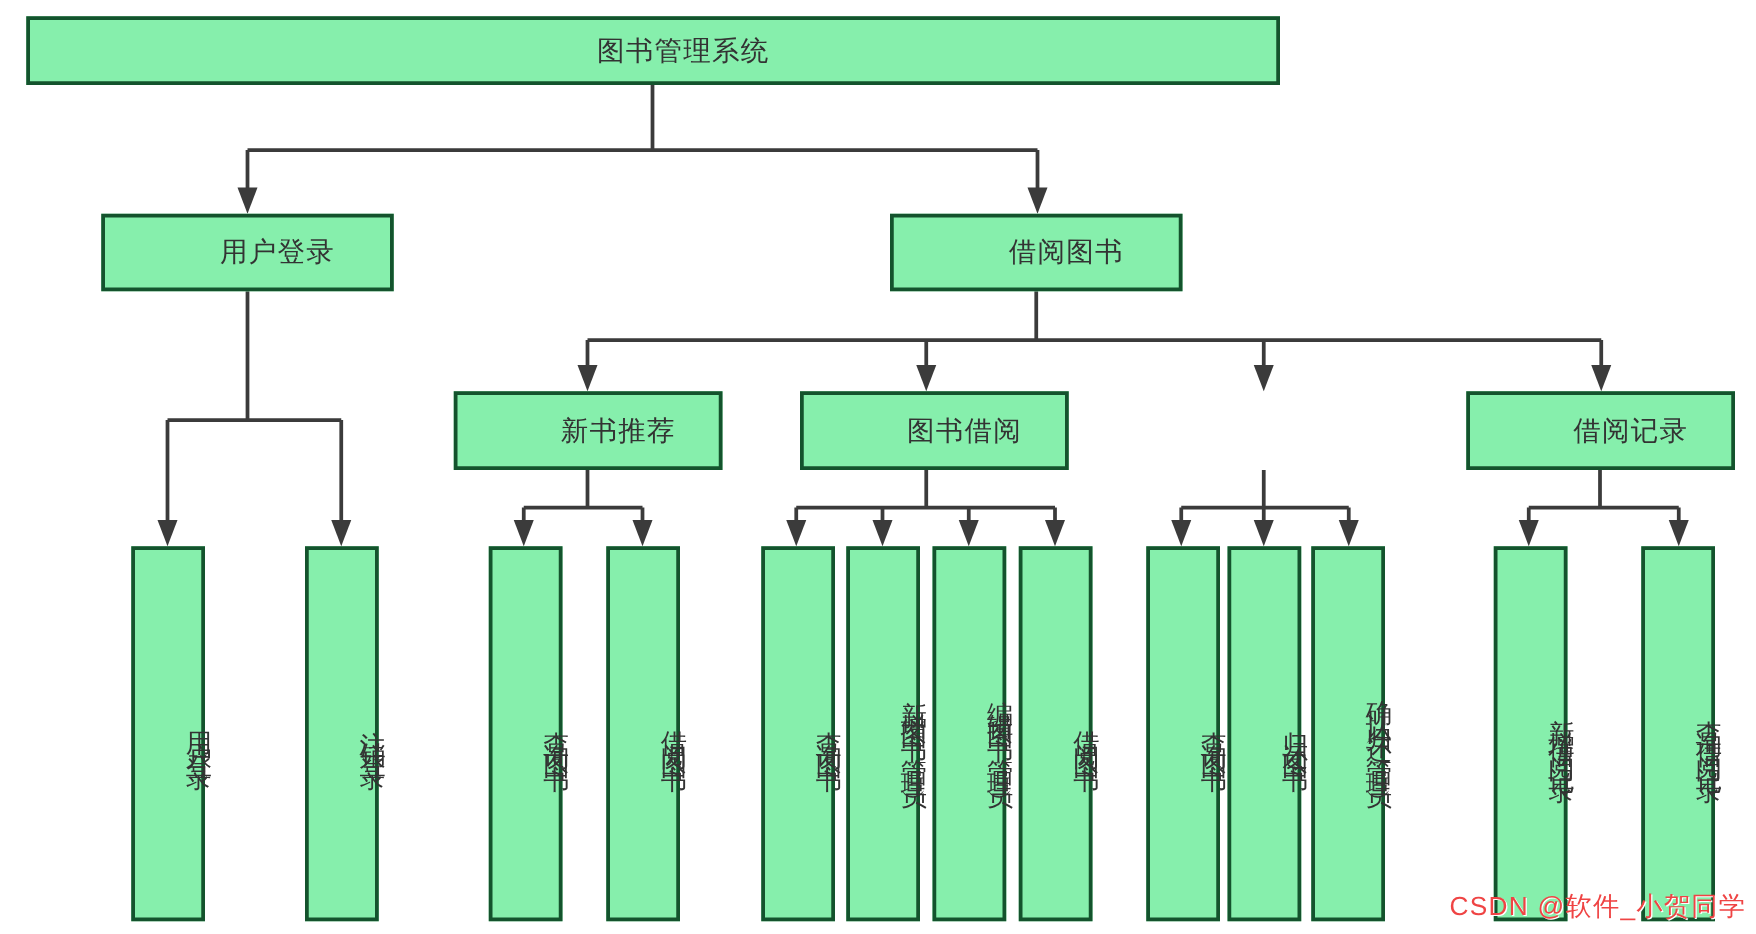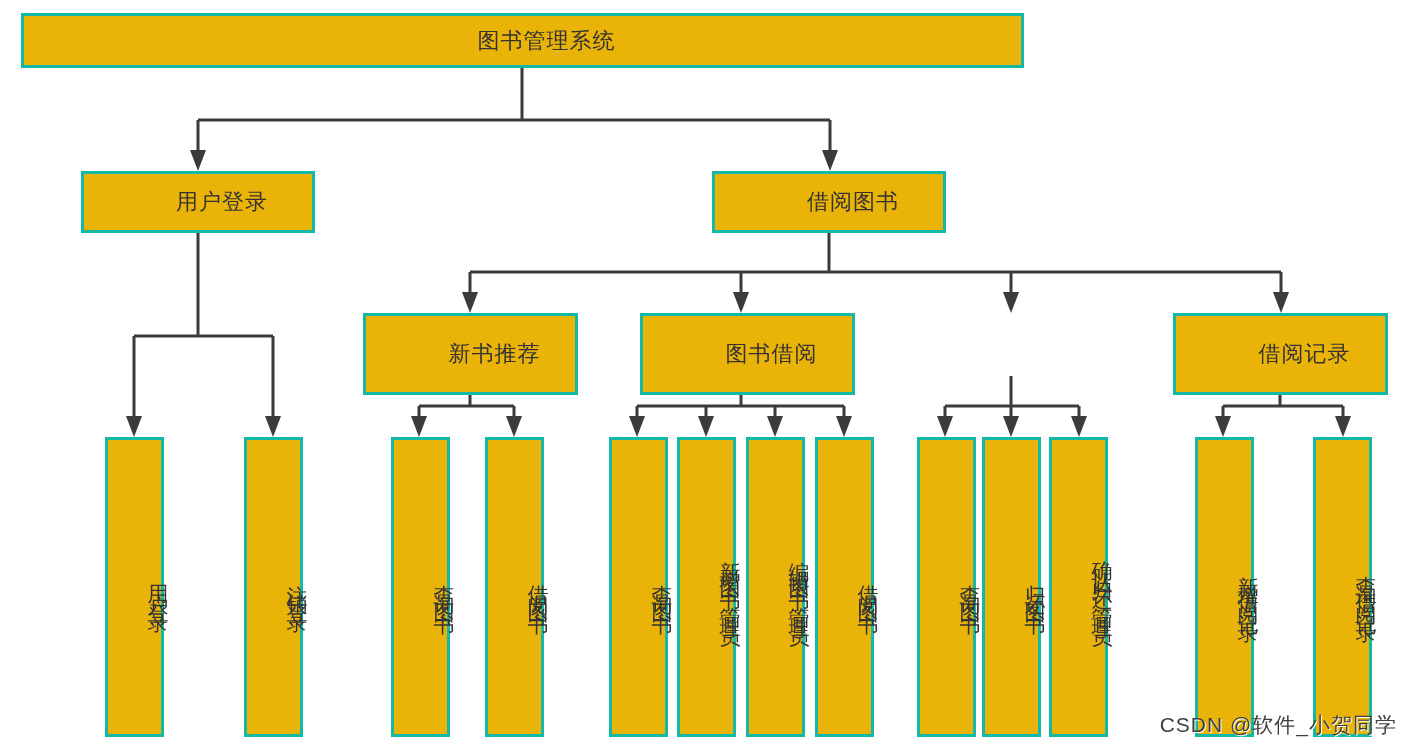--- a/index.html
+++ b/index.html
@@ -13,47 +13,47 @@
   }
   #connectors {
     position: absolute;
     left: 0; top: 0;
     width: 1405px; height: 747px;
     z-index: 1;
   }
   .node {
     position: absolute;
     box-sizing: border-box;
-    background: #eab308;
-    border: 3px solid #14b8a6;
+    background: #86efac;
+    border: 3px solid #14532d;
     color: #333333;
     display: flex;
     align-items: center;
     justify-content: center;
     z-index: 2;
     padding-left: 48px;
   }
   .node-h { font-size: 22px; letter-spacing: 1px; }
   .node-root   { left: 21px;  top: 13px;  width: 1003px; height: 55px; }
   .node-l2     { top: 171px; width: 234px; height: 62px; }
-  .node-l3     { top: 313px; width: 215px; height: 82px; }
+  .node-l3     { top: 313px; width: 215px; height: 63px; }
   .leaf        { top: 437px; width: 59px;  height: 300px; font-size: 21px; }
   .leaf span {
     writing-mode: vertical-rl;
     text-orientation: mixed;
     letter-spacing: 0.45em;
     line-height: 1;
     white-space: nowrap;
   }
   #watermark {
     position: absolute;
     right: 8px;
     bottom: 8px;
     font-size: 21px;
-    color: #404040;
+    color: #ef4444;
     text-shadow: 1px 1px 0 #ffffff;
     z-index: 3;
     letter-spacing: 1px;
   }
 </style>
 </head>
 <body>
 
 <div id="canvas">
 

